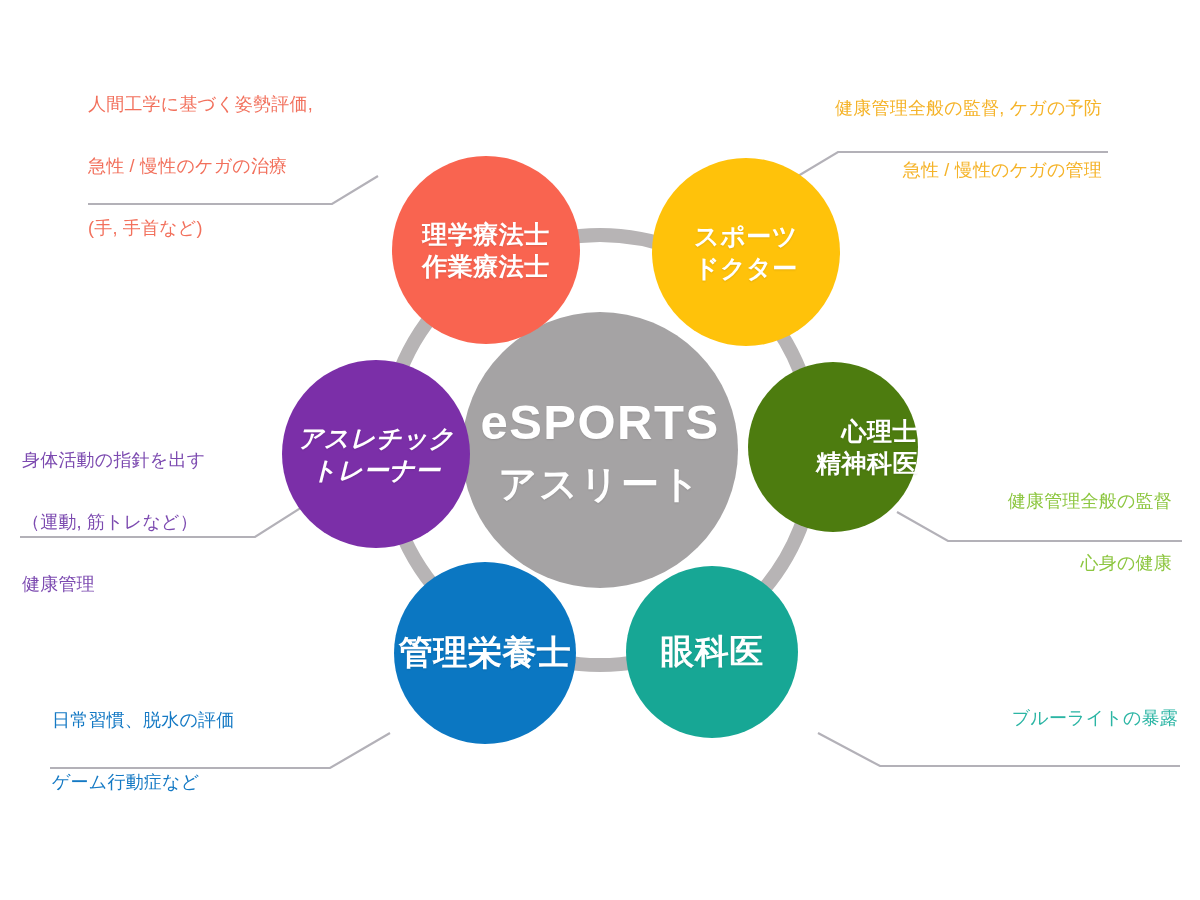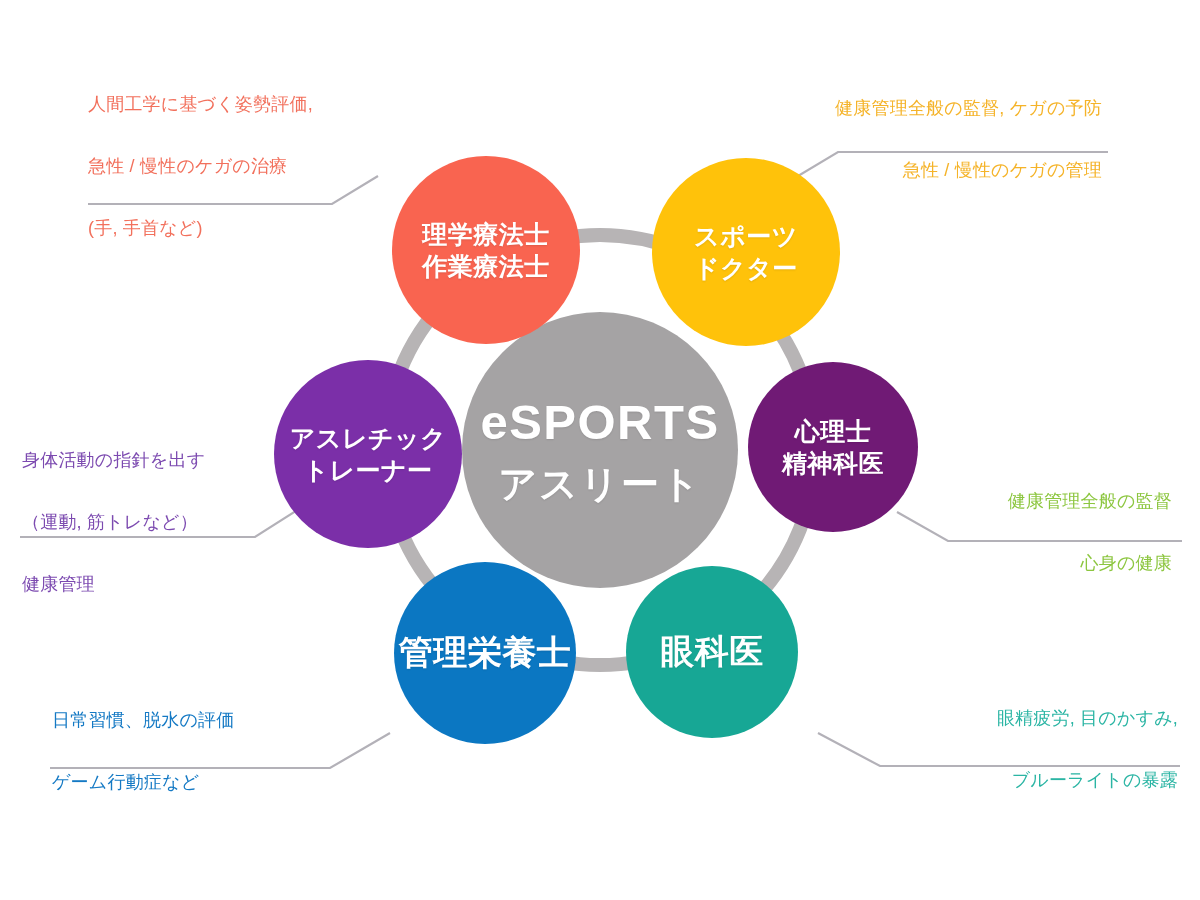--- a/index.html
+++ b/index.html
@@ -60,21 +60,21 @@
 
   .sat { z-index: 4; font-size: 34px; }
   .sat.two-line { font-size: 25px; }
 
   
   .sat-pt  { width: 188px; height: 188px; left: 392px; top: 156px; background: #f96450; }
   .sat-sd  { width: 188px; height: 188px; left: 652px; top: 158px; background: #ffc20a; }
   .sat-ps  { width: 170px; height: 170px; left: 748px; top: 362px; background: #96ce54; }
   .sat-eye { width: 172px; height: 172px; left: 626px; top: 566px; background: #17a795; }
   .sat-nut { width: 182px; height: 182px; left: 394px; top: 562px; background: #0b77c2; }
-  .sat-at  { width: 188px; height: 188px; left: 274px; top: 360px; background: #7b2fa8; }
+  .sat-at  { width: 188px; height: 188px; left: 282px; top: 360px; background: #7b2fa8; font-style: italic; }
 
   
   .callout {
     position: absolute;
     font-size: 18px;
     line-height: 1.72;
     font-weight: 500;
     letter-spacing: 0.2px;
     white-space: pre-line;
     z-index: 5;
@@ -124,21 +124,21 @@
   <div class="node sat sat-pt two-line" style="background: rgb(249, 100, 80);">
     <span class="line">理学療法士</span>
     <span class="line">作業療法士</span>
   </div>
 
   <div class="node sat sat-sd two-line" style="background: rgb(255, 194, 10);">
     <span class="line">スポーツ</span>
     <span class="line">ドクター</span>
   </div>
 
-  <div class="node sat sat-ps two-line" style="background: #701a75;">
+  <div class="node sat sat-ps two-line" style="background: #4d7c0f; align-items: flex-end;">
     <span class="line">心理士</span>
     <span class="line">精神科医</span>
   </div>
 
   <div class="node sat sat-eye" style="background: rgb(23, 167, 149);">
     <span class="line">眼科医</span>
   </div>
 
   <div class="node sat sat-nut" style="background: rgb(11, 119, 194);">
     <span class="line">管理栄養士</span>
@@ -170,17 +170,16 @@
     <span class="cline">健康管理全般の監督</span>
     <span class="cline">心身の健康</span>
   </div>
 
   <div class="callout co-nut align-left" style="color: rgb(20, 121, 196);">
     <span class="cline">日常習慣、脱水の評価</span>
     <span class="cline">ゲーム行動症など</span>
   </div>
 
   <div class="callout co-eye align-right" style="color: rgb(43, 181, 164);">
-    <span class="cline">眼精疲労, 目のかすみ,</span>
     <span class="cline">ブルーライトの暴露</span>
   </div>
 
 </div>
 
 </body></html>

